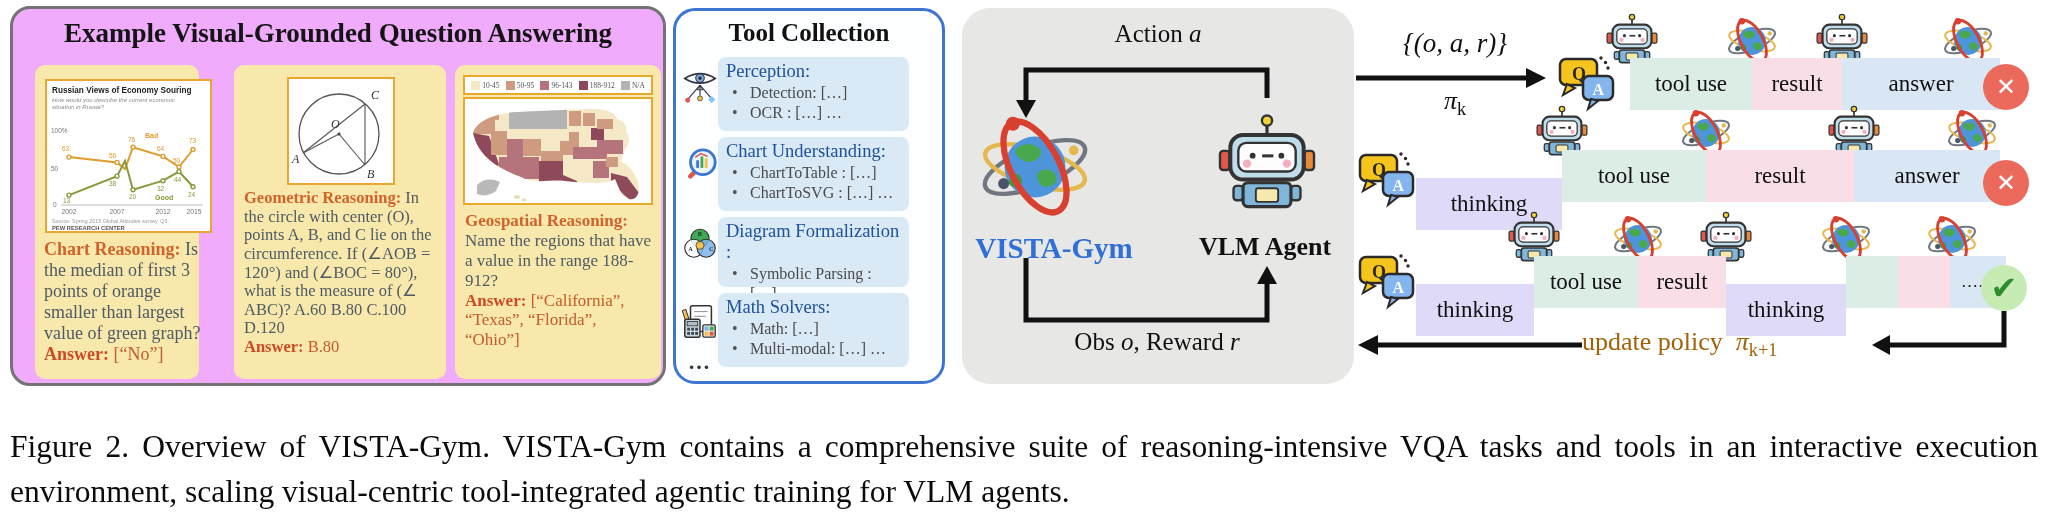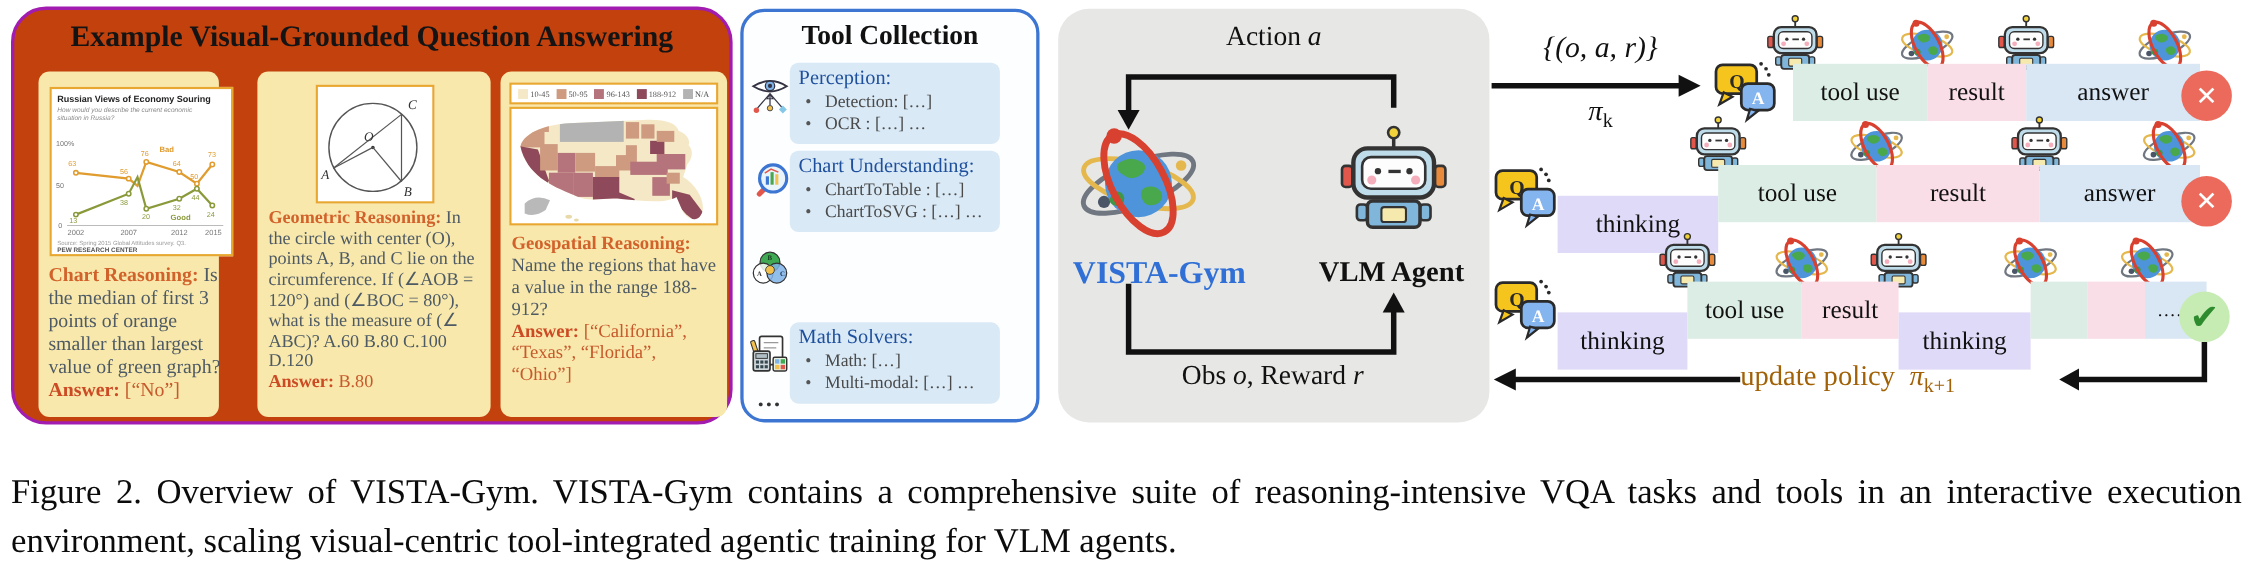--- a/index.html
+++ b/index.html
@@ -2,22 +2,22 @@
 <html><head>
 <meta charset="utf-8">
 <style>
   * { margin:0; padding:0; box-sizing:border-box; }
   body { background:#ffffff; }
   .page { position:relative; width:2048px; height:519px; background:#fff; overflow:hidden;
           font-family:"Liberation Serif", serif; }
   .abs { position:absolute; }
 
   
-  .panel-yellow { left:10px; top:6px; width:656px; height:380px; background:#c2410c;
-      border:3px solid #a21caf; border-radius:32px; }
+  .panel-yellow { left:10px; top:6px; width:656px; height:380px; background:#f0abfc;
+      border:3px solid #737373; border-radius:20px; }
   .ep-title { left:0; top:9px; width:100%; text-align:center; font-size:27px; font-weight:bold;
       color:#141414; white-space:nowrap; }
   .ycard { top:56px; height:314px; background:#F8E8AC; border-radius:10px; position:absolute; }
   .c1 { left:22px; width:164px;padding-left:32px; } .c2 { left:221px; width:212px; } .c3 { left:442px; width:206px; }
   .imgbox { position:absolute; background:#fff; border:2px solid #E8A72E; }
   .qtext { position:absolute; color:#4E5A64; }
   .qlabel { font-weight:bold; color:#D2622B; }
   .albl { font-weight:bold; color:#CC4A24; }
   .aval { color:#C75A2C; }
   .c1 .qtext { left:9px; top:174px; width:172px; font-size:18px; line-height:1.17; }
@@ -340,20 +340,25 @@
     <div class="tgroup tg1">
       <div class="thead">Perception:</div>
       <div class="titem">Detection: […]</div>
       <div class="titem">OCR : […] …</div>
     </div>
     <div class="tgroup tg2">
       <div class="thead">Chart Understanding:</div>
       <div class="titem">ChartToTable : […]</div>
       <div class="titem">ChartToSVG : […] …</div>
     </div>
+    <div class="tgroup tg3">
+      <div class="thead">Diagram Formalization :</div>
+      <div class="titem">Symbolic Parsing : […]</div>
+      <div class="titem">CDL:[…] …</div>
+    </div>
     <div class="tgroup tg4">
       <div class="thead">Math Solvers:</div>
       <div class="titem">Math: […]</div>
       <div class="titem">Multi-modal: […] …</div>
     </div>
     <div class="tmore">…</div>
   </div>
 
   <div class="abs panel-gym">
     <svg class="abs" style="left:0;top:0" width="392" height="376">

